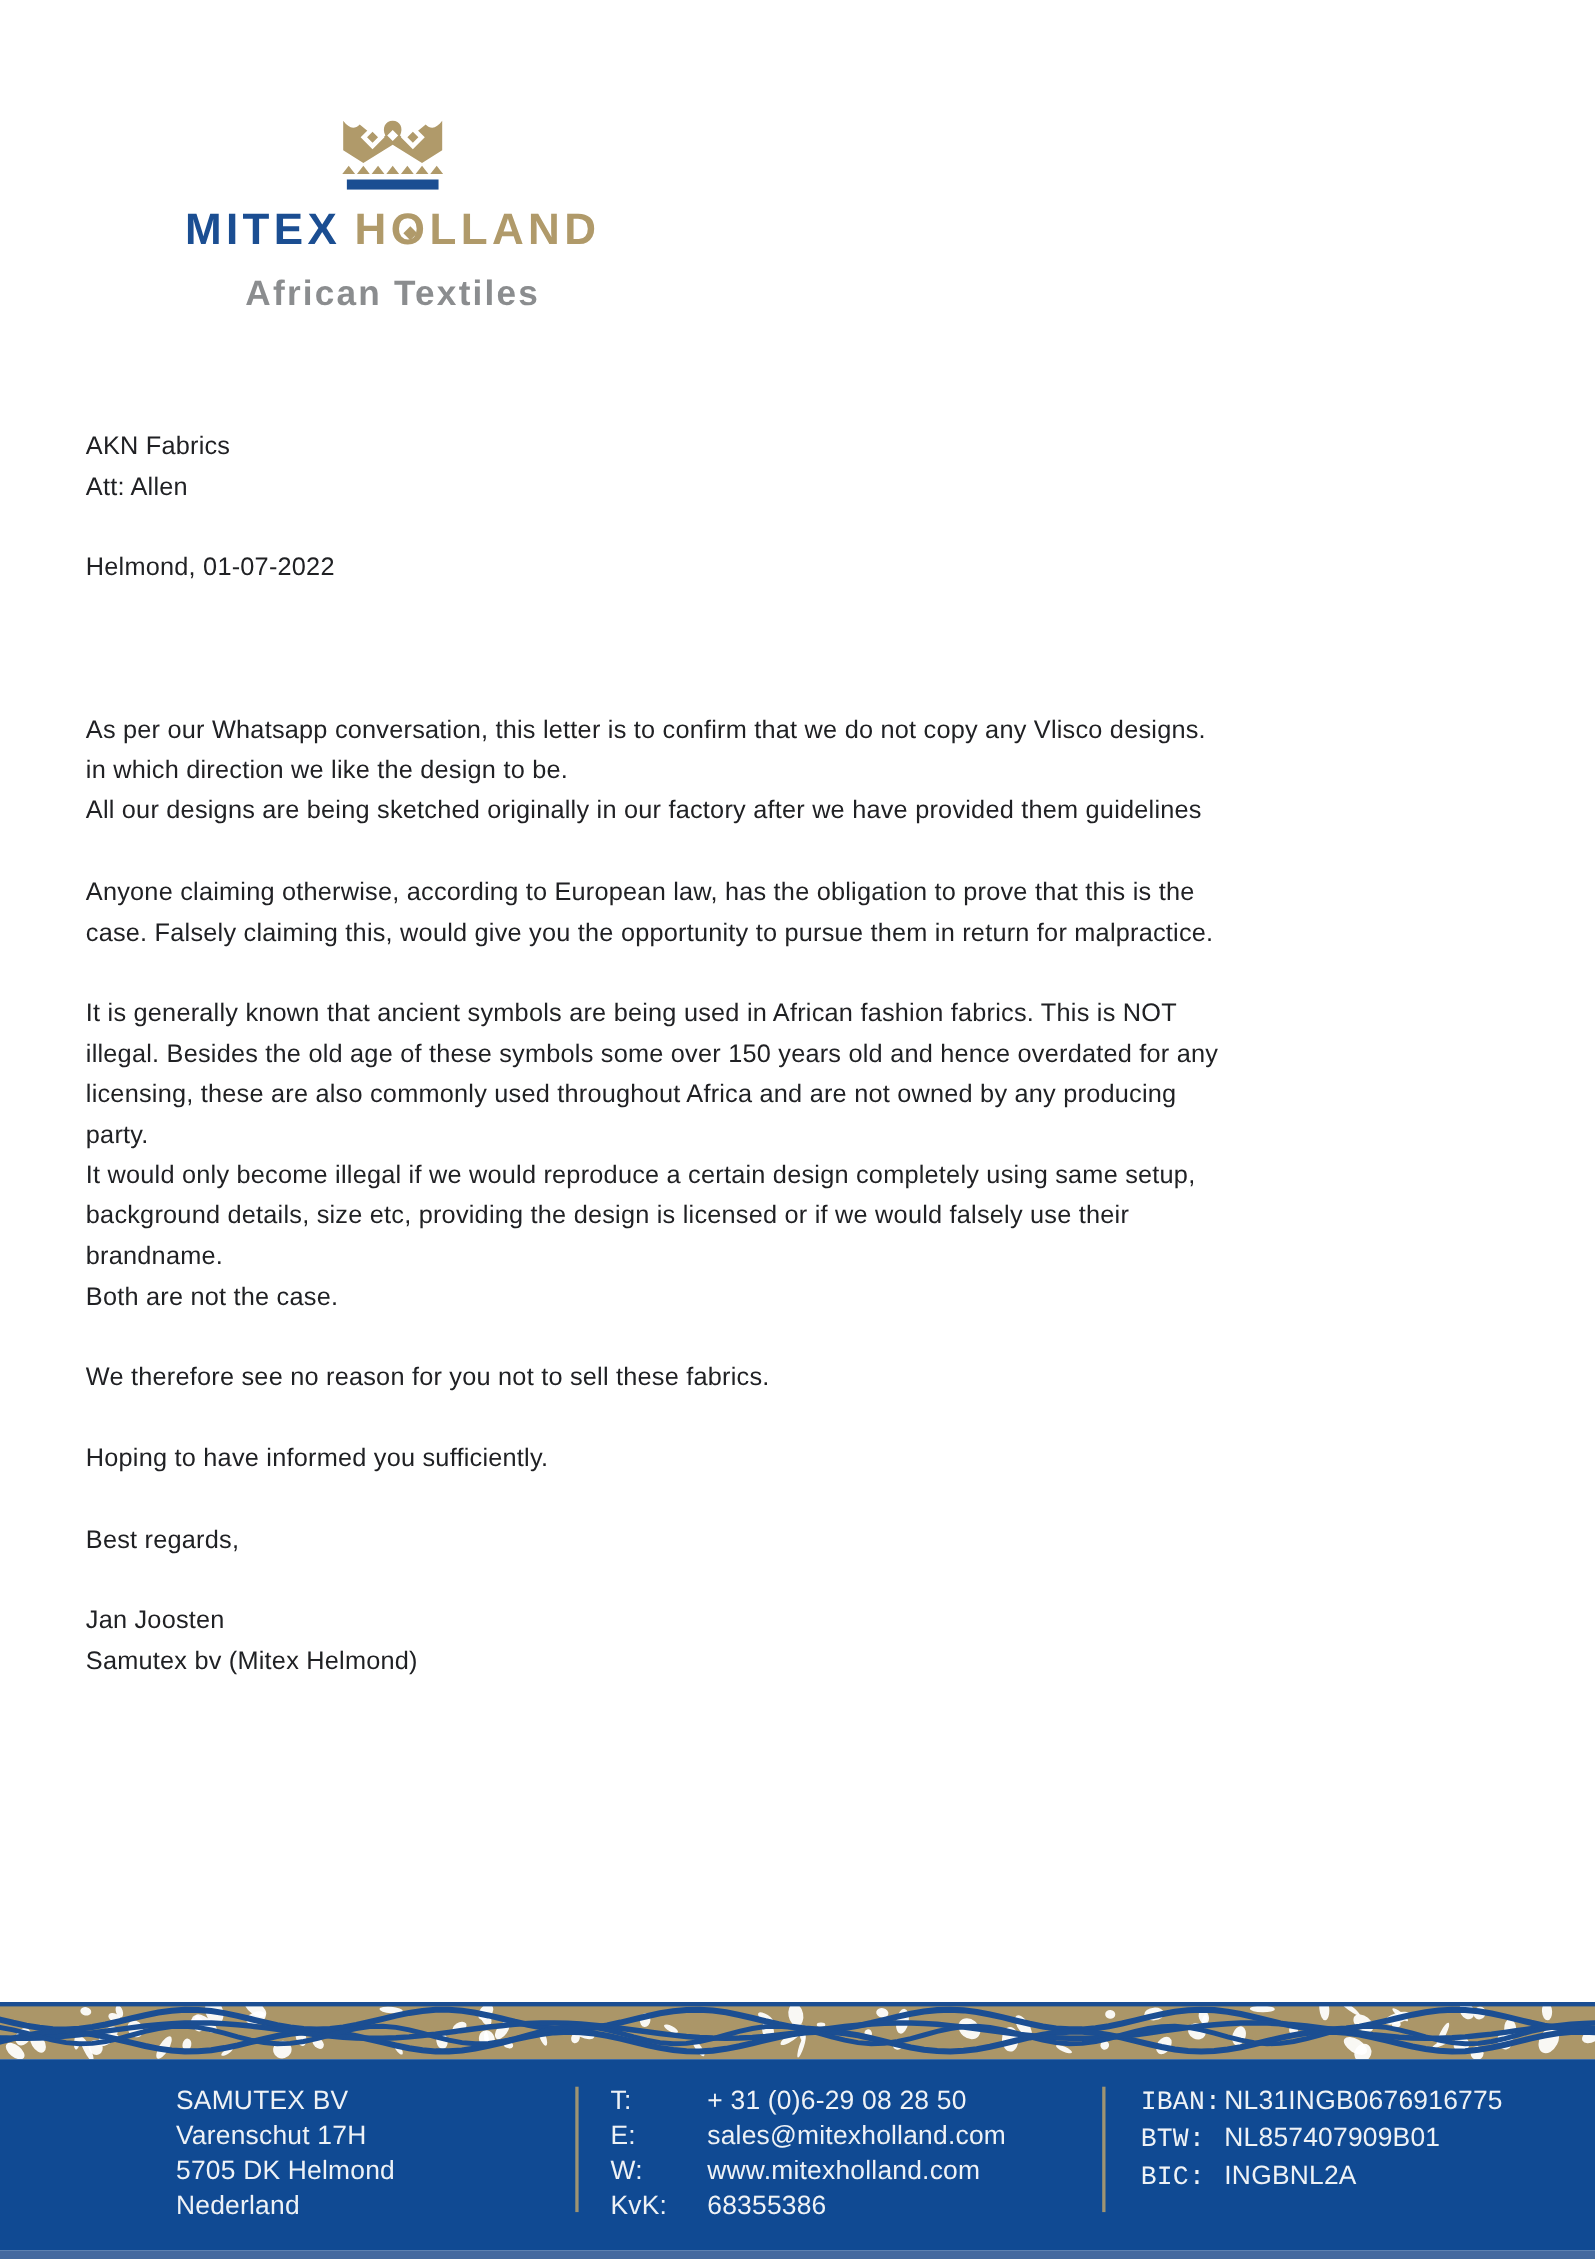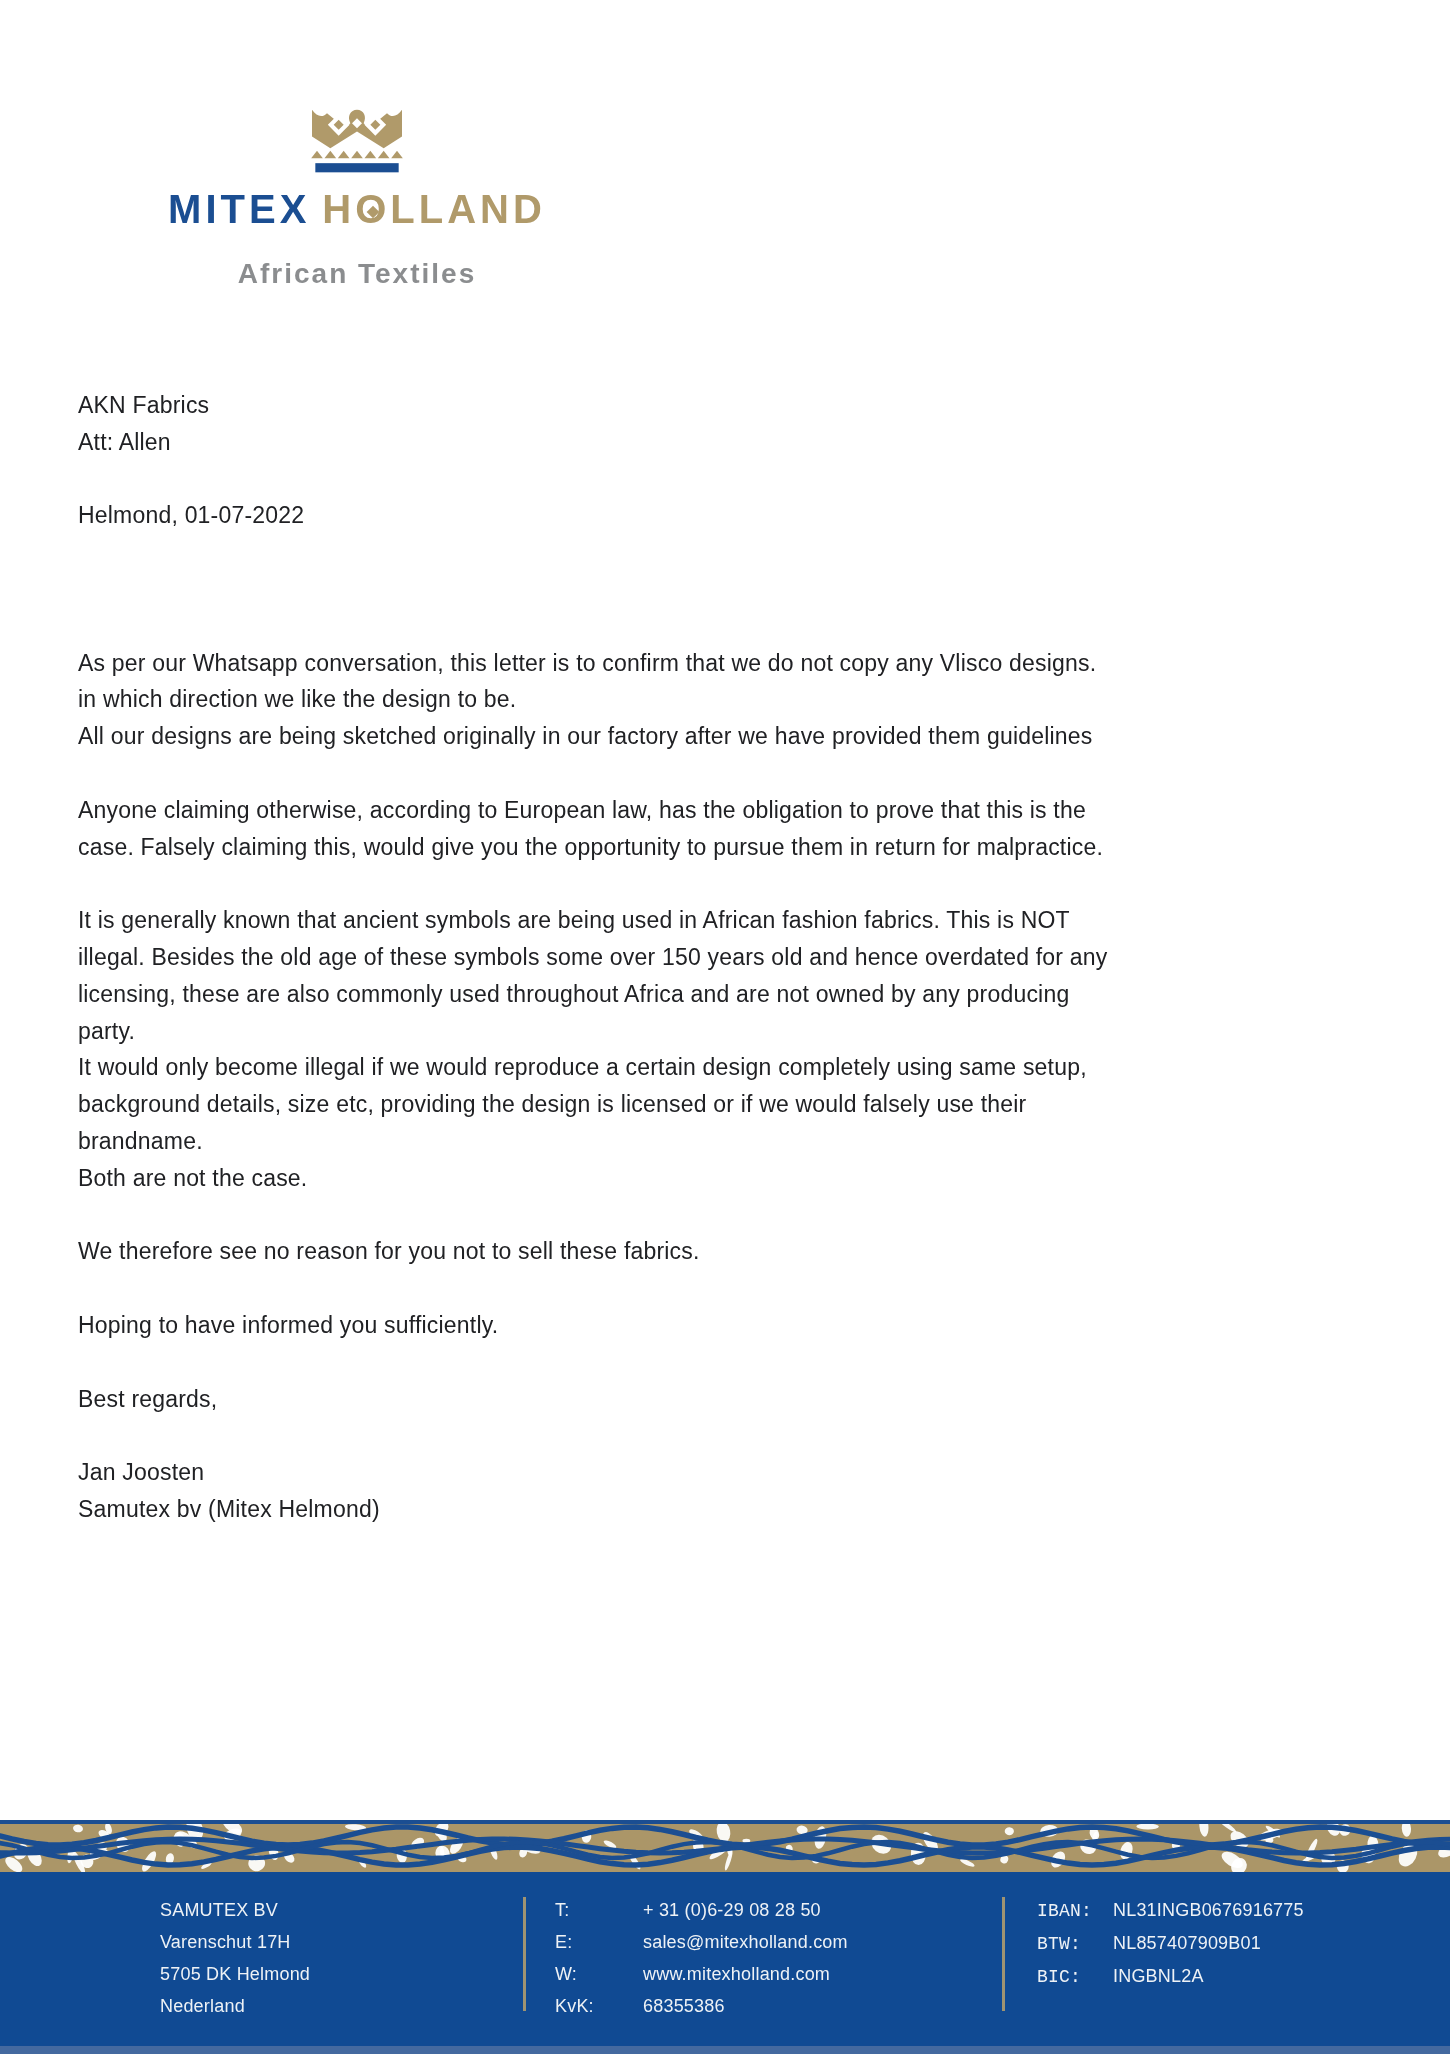--- a/index.html
+++ b/index.html
@@ -8,32 +8,32 @@
 
   
   .brand{position:absolute;left:0;top:0;width:714px;text-align:center;}
   .crown{display:block;margin:103px auto 0;width:100px;height:72px;}
   .brand-name{margin-top:6px;font-size:40px;font-weight:700;letter-spacing:4px;line-height:56px;white-space:nowrap;}
   .brand-word1{color:var(--blue,#1b4e92);margin-right:12px;}
   .brand-word2{color:var(--gold,#b09a6a);}
   .o-wrap{position:relative;display:inline-block;}
   .o-dia{position:absolute;left:50%;top:56%;width:9px;height:9px;background:var(--gold,#b09a6a);
          transform:translate(-50%,-50%) rotate(45deg);}
-  .tagline{margin-top:21px;font-size:28px;font-weight:700;letter-spacing:2px;color:var(--gray,#8b8d8f);}
+  .tagline{margin-top:11px;font-size:32px;font-weight:700;letter-spacing:2px;color:var(--gray,#8b8d8f);}
 
   
   .letter{position:absolute;left:78px;top:387px;right:40px;
           font-size:23px;letter-spacing:0.2px;line-height:36.8px;color:var(--body-text,#202124);}
   .ln{white-space:nowrap;height:36.8px;}
 
   
   .band{position:absolute;left:0;top:1820px;width:1450px;height:52px;display:block;}
   .footer-bar{position:absolute;left:0;top:1872px;width:1450px;height:174px;background:var(--bar-blue,#104a93);}
   .footer-strip{position:absolute;left:0;top:2046px;width:1450px;height:8px;background:var(--strip-blue,#44699f);}
-  .f-col{position:absolute;font-size:18px;line-height:32px;letter-spacing:0.2px;color:var(--footer-text,#eef2f6);}
+  .f-col{position:absolute;font-size:24px;line-height:32px;letter-spacing:0.2px;color:var(--footer-text,#eef2f6);}
   .f-company{left:160px;top:1894px;}
   .f-contact{left:555px;top:1894px;}
   .f-reg{left:1037px;top:1894px;}
   .f-row{white-space:nowrap;}
   .f-label{display:inline-block;}
   .f-contact .f-label{width:88px;}
   .f-reg .f-label{width:76px;font-family:Liberation Mono, monospace;}
   .f-div{position:absolute;top:1897px;width:3px;height:114px;background:var(--divider,#9f9472);}
   .f-div1{left:523px;} .f-div2{left:1002px;}
 </style>

